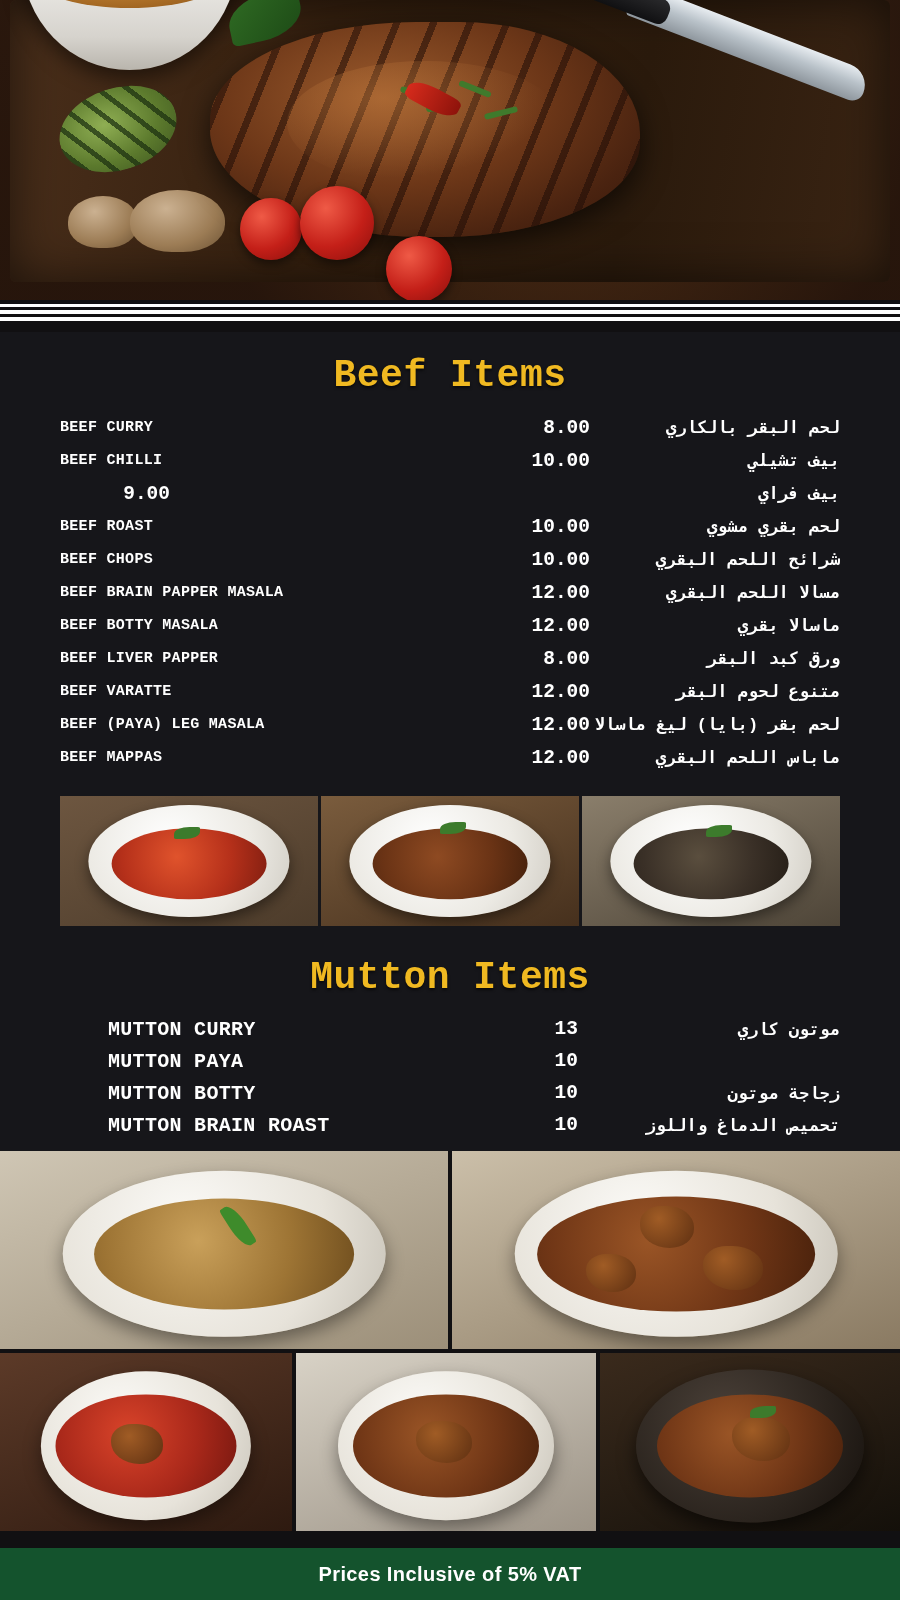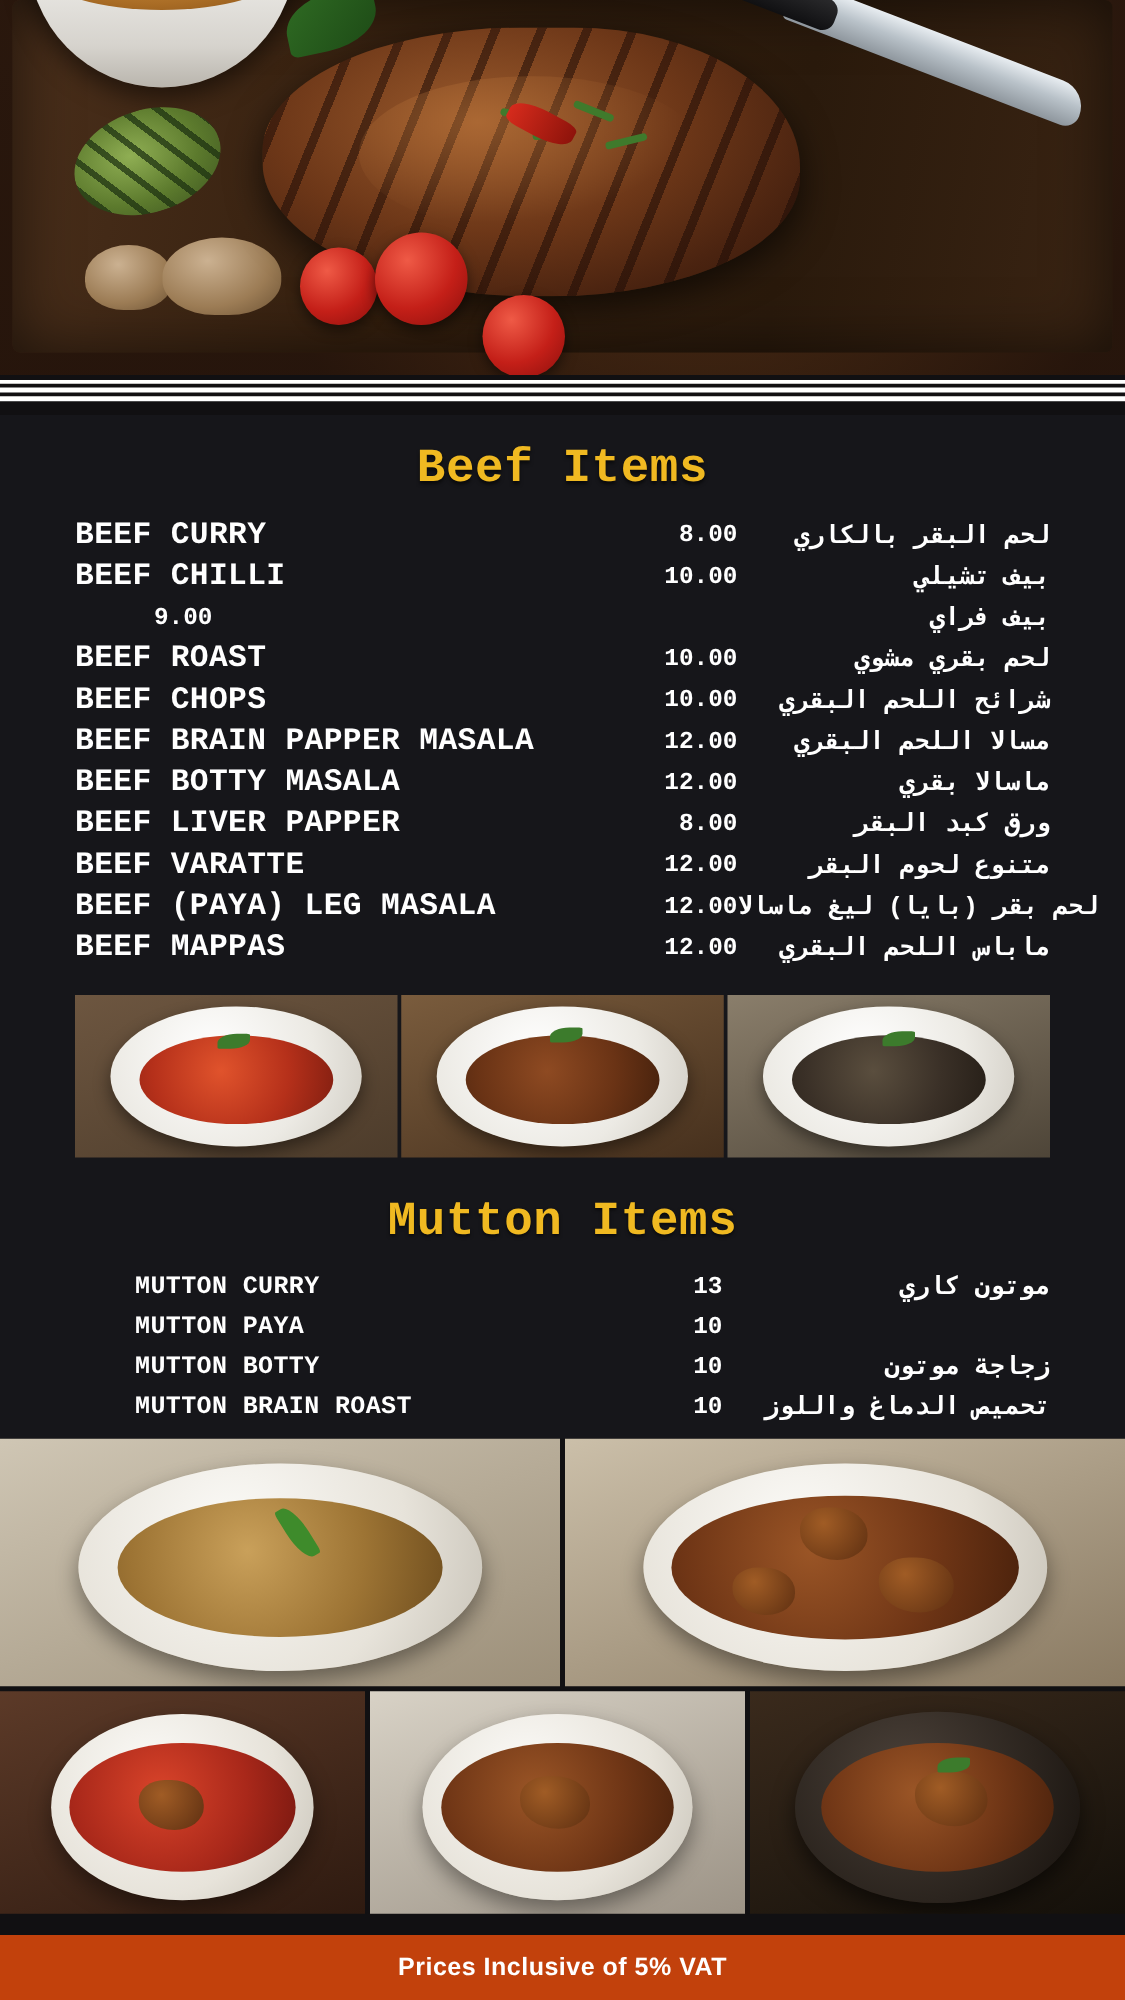--- a/index.html
+++ b/index.html
@@ -187,37 +187,37 @@
     padding: 0 60px;
   }
   .row {
     display: flex;
     align-items: center;
     height: 33px;
   }
   .row .en {
     flex: 0 0 420px;
     color: #ffffff;
-    font-size: 25px;
+    font-size: 15px;
     font-weight: bold;
     letter-spacing: 0.3px;
     white-space: nowrap;
   }
   .row .price {
     flex: 0 0 110px;
     text-align: right;
     color: #ffffff;
     font-size: 19.5px;
     font-weight: bold;
   }
   .row .ar {
     flex: 1 1 auto;
     text-align: right;
     color: #ffffff;
-    font-size: 20px;
+    font-size: 17px;
     font-weight: bold;
     direction: rtl;
     white-space: nowrap;
   }
   .row.mutton .en { flex: 0 0 400px; font-size: 20px; }
   .row.mutton .price { flex: 0 0 70px; text-align: right; padding-left: 10px; }
   .row.mutton { height: 32px; margin-left: 48px; }
 
   
   .strip3 {
@@ -326,21 +326,21 @@
     border-radius: 40% 50% 45% 55%;
     background: radial-gradient(circle at 35% 30%, #a05c25, #5e2f11);
   }
 
   
   .footer {
     position: absolute;
     left: 0; bottom: 0;
     width: 900px;
     height: 52px;
-    background: #c2410c;
+    background: #14532d;
     display: flex;
     align-items: center;
     justify-content: center;
   }
   .footer-text {
     color: #ffffff;
     font-size: 20px;
     font-weight: bold;
     letter-spacing: 0.4px;
   }

